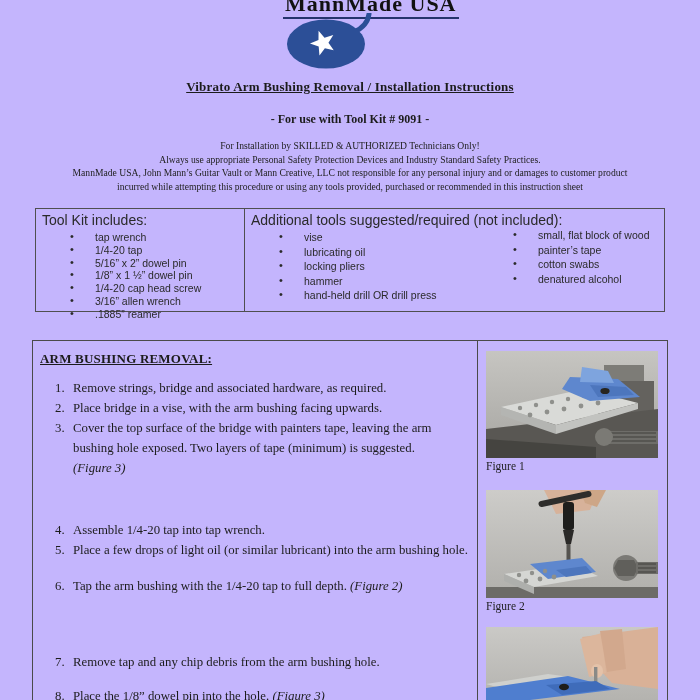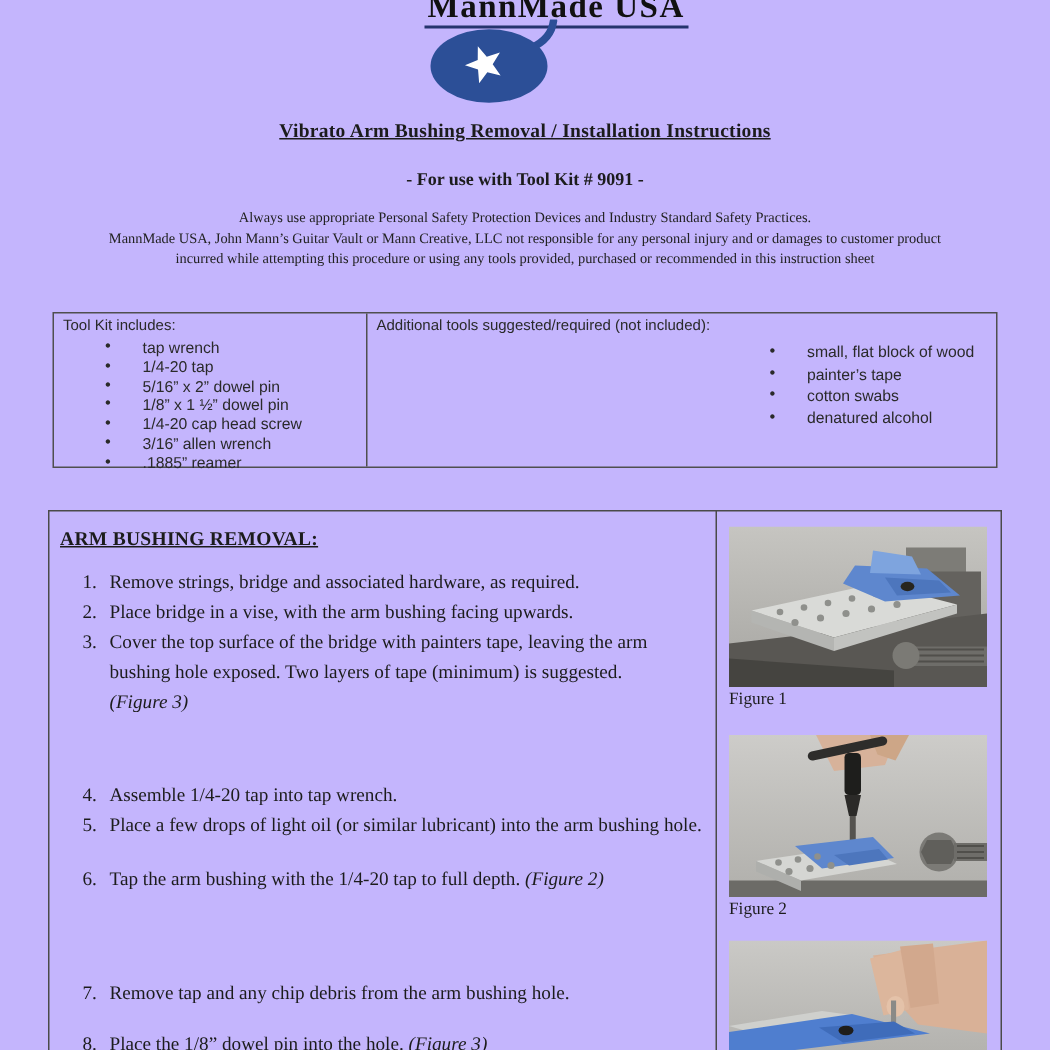--- a/index.html
+++ b/index.html
@@ -18,21 +18,21 @@
                 font-size:12px;font-weight:bold;}
   .disclaimer{position:absolute;top:139px;left:0;width:700px;text-align:center;
               font-size:9.6px;line-height:13.6px;color:#222;}
 
   
   .tools-table{position:absolute;top:208px;left:35px;width:630px;height:104px;
                border:1px solid #4f4f4f;display:flex;box-sizing:border-box;
                font-family:"Liberation Sans",sans-serif;font-size:10.5px;color:#2a2a2a;}
   .tools-left{width:209px;border-right:1px solid #4f4f4f;box-sizing:border-box;padding:3px 0 0 6px;}
   .tools-right{flex:1;position:relative;padding:3px 0 0 6px;box-sizing:border-box;}
-  .cell-title{font-size:10px;}
+  .cell-title{font-size:14px;}
   ul.bullets{list-style:none;margin:3px 0 0 0;padding:0;}
   ul.bullets li{position:relative;padding-left:53px;height:12.8px;}
   ul.bullets.wide li{height:14.6px;}
   ul.bullets li::before{content:"\2022";position:absolute;left:28px;top:-1px;font-size:11px;}
   .tools-col2{position:absolute;left:240px;top:17px;}
   .tools-col2 li{padding-left:28px;}
   .tools-col2 li::before{left:3px;}
 
   
   .main-box{position:absolute;top:340px;left:32px;width:636px;height:365px;
@@ -60,40 +60,48 @@
   <div class="logo-text">MannMade USA</div>
   <svg class="logo-mark" width="92" height="58" viewBox="0 0 92 58">
     <path d="M 84 1 C 83 9 78 15 69 19" stroke="#2c4f97" stroke-width="5" fill="none" stroke-linecap="round"></path>
     <ellipse cx="41" cy="31" rx="39" ry="24.5" fill="#2c4f97"></ellipse>
     <polygon transform="translate(38,30) rotate(-20)" fill="#ffffff" points="0,-13 3.2,-4.4 12.4,-4.0 5.2,1.7 7.6,10.5 0,5.5 -7.6,10.5 -5.2,1.7 -12.4,-4.0 -3.2,-4.4"></polygon>
   </svg>
 
   <div class="doc-title">Vibrato Arm Bushing Removal / Installation Instructions</div>
   <div class="doc-subtitle">- For use with Tool Kit # 9091 -</div>
   <div class="disclaimer">
+    <div>For Installation by SKILLED &amp; AUTHORIZED Technicians Only!</div>
     <div>Always use appropriate Personal Safety Protection Devices and Industry Standard Safety Practices.</div>
     <div>MannMade USA, John Mann’s Guitar Vault or Mann Creative, LLC not responsible for any personal injury and or damages to customer product</div>
     <div>incurred while attempting this procedure or using any tools provided, purchased or recommended in this instruction sheet</div>
   </div>
 
   <div class="tools-table">
     <div class="tools-left">
       <div class="cell-title">Tool Kit includes:</div>
       <ul class="bullets">
         <li>tap wrench</li>
         <li>1/4-20 tap</li>
         <li>5/16” x 2” dowel pin</li>
         <li>1/8” x 1 ½” dowel pin</li>
         <li>1/4-20 cap head screw</li>
         <li>3/16” allen wrench</li>
         <li>.1885” reamer</li>
       </ul>
     </div>
     <div class="tools-right">
       <div class="cell-title">Additional tools suggested/required (not included):</div>
+      <ul class="bullets wide">
+        <li>vise</li>
+        <li>lubricating oil</li>
+        <li>locking pliers</li>
+        <li>hammer</li>
+        <li>hand-held drill OR drill press</li>
+      </ul>
       <ul class="bullets wide tools-col2">
         <li>small, flat block of wood</li>
         <li>painter’s tape</li>
         <li>cotton swabs</li>
         <li>denatured alcohol</li>
       </ul>
     </div>
   </div>
 
   <div class="main-box"></div>

